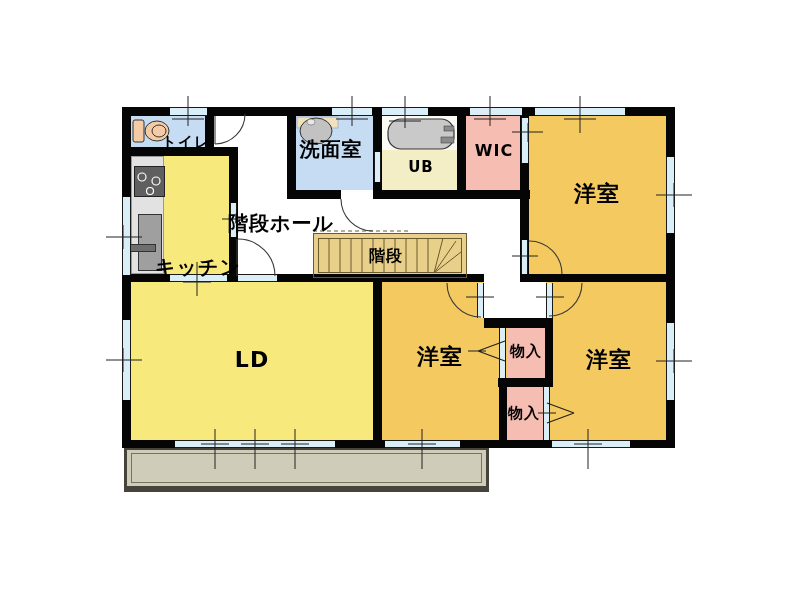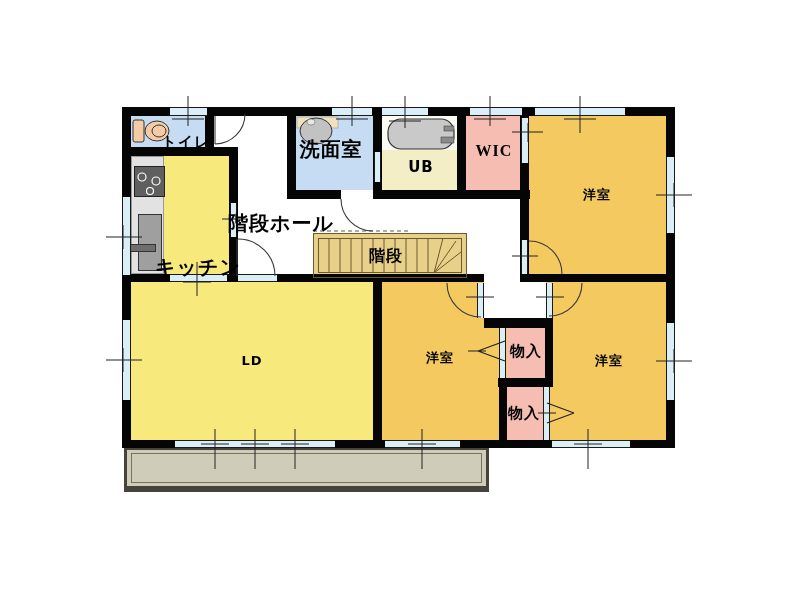--- a/index.html
+++ b/index.html
@@ -3,21 +3,21 @@
 <meta charset="utf-8">
 <style>
   html,body{margin:0;padding:0;background:#ffffff;}
   #canvas{position:relative;width:800px;height:600px;background:#ffffff;overflow:hidden;
           font-family:"DejaVu Sans","Liberation Sans",sans-serif;}
   .room{position:absolute;}
   .wall{position:absolute;background:#050505;}
   .win{position:absolute;background:#d9eef6;border-top:1px solid #1a1a1a;border-bottom:1px solid #1a1a1a;box-sizing:border-box;}
   .winv{position:absolute;background:#d9eef6;border-left:1px solid #1a1a1a;border-right:1px solid #1a1a1a;box-sizing:border-box;}
   .lbl{position:absolute;transform:translate(-50%,-50%);font-weight:bold;color:#000;
-       white-space:nowrap;letter-spacing:1px;line-height:1;} .f15{font-size:15px;} .f16{font-size:16px;} .f17{font-size:20px;} .f18{font-size:13px;}
+       white-space:nowrap;letter-spacing:1px;line-height:1;} .f15{font-size:15px;} .f16{font-size:16px;} .f17{font-size:20px;} .f18{font-size:22px;}
   #overlay{position:absolute;left:0;top:0;pointer-events:none;}
   .counter{position:absolute;background:#e2e2e2;border:1px solid #9a9a9a;box-sizing:border-box;}
   .stove{position:absolute;background:#5f5f5f;border:1px solid #222;box-sizing:border-box;}
   .ksink{position:absolute;background:#9f9f9f;border:1px solid #333;box-sizing:border-box;}
   .faucet{position:absolute;background:#6e6e6e;border:1px solid #333;box-sizing:border-box;}
   .balcony{position:absolute;background:#cfccba;border:2px solid #45433a;border-bottom-width:6px;
            border-left-width:3px;border-right-width:3px;box-sizing:border-box;}
   .balcony-inner{position:absolute;left:4px;top:3px;right:4px;bottom:3px;border:1px solid #77745f;}
 </style>
 </head>
@@ -166,21 +166,21 @@
       <path d="M466 297 H494 M536 297 H564"></path>
       <path d="M197 262 V296 M183 282 H211"></path>
     </g>
   </svg>
 
   <div class="lbl f15" style="left:186px;top:130px;margin-top:12px;">トイレ</div>
   <div class="lbl f17" style="left:198px;top:227px;margin-top:40px;">キッチン</div>
   <div class="lbl f17" style="left:281px;top:223px;">階段ホール</div>
   <div class="lbl f17" style="left:331px;top:149px;">洗面室</div>
   <div class="lbl f15" style="left:421px;top:167px;">UB</div>
-  <div class="lbl f16" style="left:494px;top:151px;font-family:Liberation Serif, serif;">WIC</div>
+  <div class="lbl f16" style="left:494px;top:151px;">WIC</div>
   <div class="lbl f18" style="left:597px;top:194px;">洋室</div>
   <div class="lbl f16" style="left:386px;top:256px;">階段</div>
   <div class="lbl f18" style="left:252px;top:360px;">LD</div>
   <div class="lbl f18" style="left:440px;top:357px;">洋室</div>
   <div class="lbl f15" style="left:526px;top:351px;">物入</div>
   <div class="lbl f15" style="left:524px;top:413px;">物入</div>
   <div class="lbl f18" style="left:609px;top:360px;">洋室</div>
 
 </div>
 

